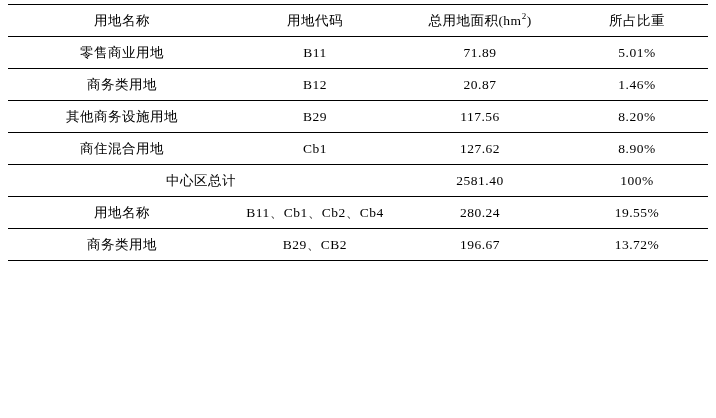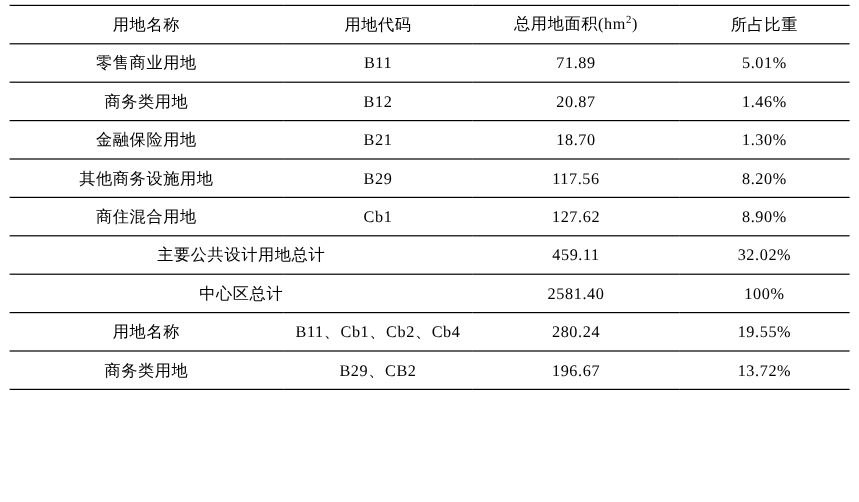--- a/index.html
+++ b/index.html
@@ -89,43 +89,32 @@
         <td class="vline num">71.89</td>
         <td class="vline num">5.01%</td>
       </tr>
       <tr class="body-row">
         <td>商务类用地</td>
         <td class="vline num">B12</td>
         <td class="vline num">20.87</td>
         <td class="vline num">1.46%</td>
       </tr>
       <tr class="body-row">
-        <td>金融保险用地</td>
-        <td class="vline num">B21</td>
-        <td class="vline num">18.70</td>
-        <td class="vline num">1.30%</td>
-      </tr>
-      <tr class="body-row">
         <td>其他商务设施用地</td>
         <td class="vline num">B29</td>
         <td class="vline num">117.56</td>
         <td class="vline num">8.20%</td>
       </tr>
       <tr class="body-row">
         <td>商住混合用地</td>
         <td class="vline num">Cb1</td>
         <td class="vline num">127.62</td>
         <td class="vline num">8.90%</td>
       </tr>
 
-      <tr class="body-row">
-        <td colspan="2">主要公共设计用地总计</td>
-        <td class="vline num">459.11</td>
-        <td class="vline num">32.02%</td>
-      </tr>
       <tr class="body-row">
         <td colspan="2">中心区总计</td>
         <td class="vline num">2581.40</td>
         <td class="vline num">100%</td>
       </tr>
 
       <tr class="body-row">
         <td>用地名称</td>
         <td class="vline num">B11、Cb1、Cb2、Cb4</td>
         <td class="vline num">280.24</td>

